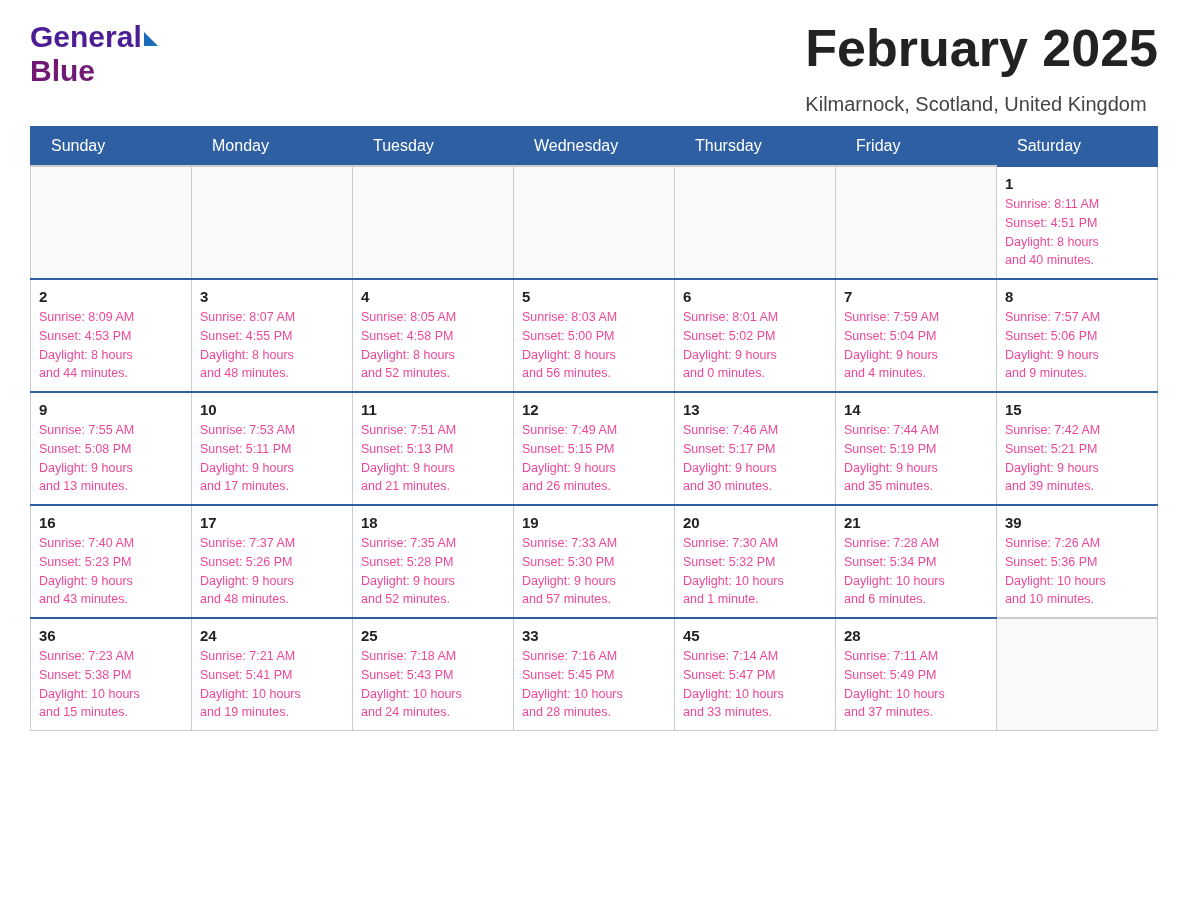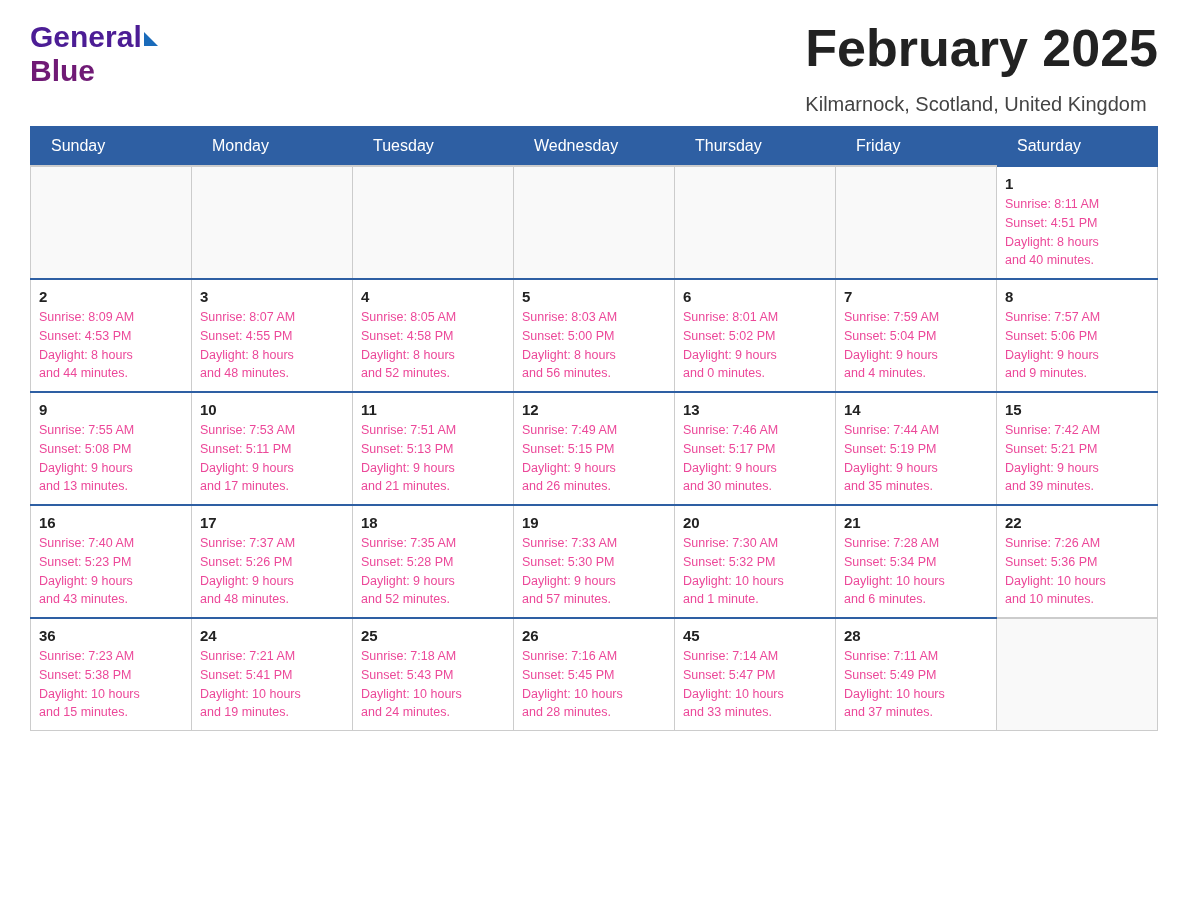--- a/index.html
+++ b/index.html
@@ -225,39 +225,39 @@
         </td>
         <td>
           <span class="day-num">20</span>
           <div class="day-info">Sunrise: 7:30 AM<br>Sunset: 5:32 PM<br>Daylight: 10 hours<br>and 1 minute.</div>
         </td>
         <td>
           <span class="day-num">21</span>
           <div class="day-info">Sunrise: 7:28 AM<br>Sunset: 5:34 PM<br>Daylight: 10 hours<br>and 6 minutes.</div>
         </td>
         <td>
-          <span class="day-num">22</span>
+          <span class="day-num">39</span>
           <div class="day-info">Sunrise: 7:26 AM<br>Sunset: 5:36 PM<br>Daylight: 10 hours<br>and 10 minutes.</div>
         </td>
       </tr>
       <tr>
         <td>
           <span class="day-num">36</span>
           <div class="day-info">Sunrise: 7:23 AM<br>Sunset: 5:38 PM<br>Daylight: 10 hours<br>and 15 minutes.</div>
         </td>
         <td>
           <span class="day-num">24</span>
           <div class="day-info">Sunrise: 7:21 AM<br>Sunset: 5:41 PM<br>Daylight: 10 hours<br>and 19 minutes.</div>
         </td>
         <td>
           <span class="day-num">25</span>
           <div class="day-info">Sunrise: 7:18 AM<br>Sunset: 5:43 PM<br>Daylight: 10 hours<br>and 24 minutes.</div>
         </td>
         <td>
-          <span class="day-num">26</span>
+          <span class="day-num">33</span>
           <div class="day-info">Sunrise: 7:16 AM<br>Sunset: 5:45 PM<br>Daylight: 10 hours<br>and 28 minutes.</div>
         </td>
         <td>
           <span class="day-num">45</span>
           <div class="day-info">Sunrise: 7:14 AM<br>Sunset: 5:47 PM<br>Daylight: 10 hours<br>and 33 minutes.</div>
         </td>
         <td>
           <span class="day-num">28</span>
           <div class="day-info">Sunrise: 7:11 AM<br>Sunset: 5:49 PM<br>Daylight: 10 hours<br>and 37 minutes.</div>
         </td>

